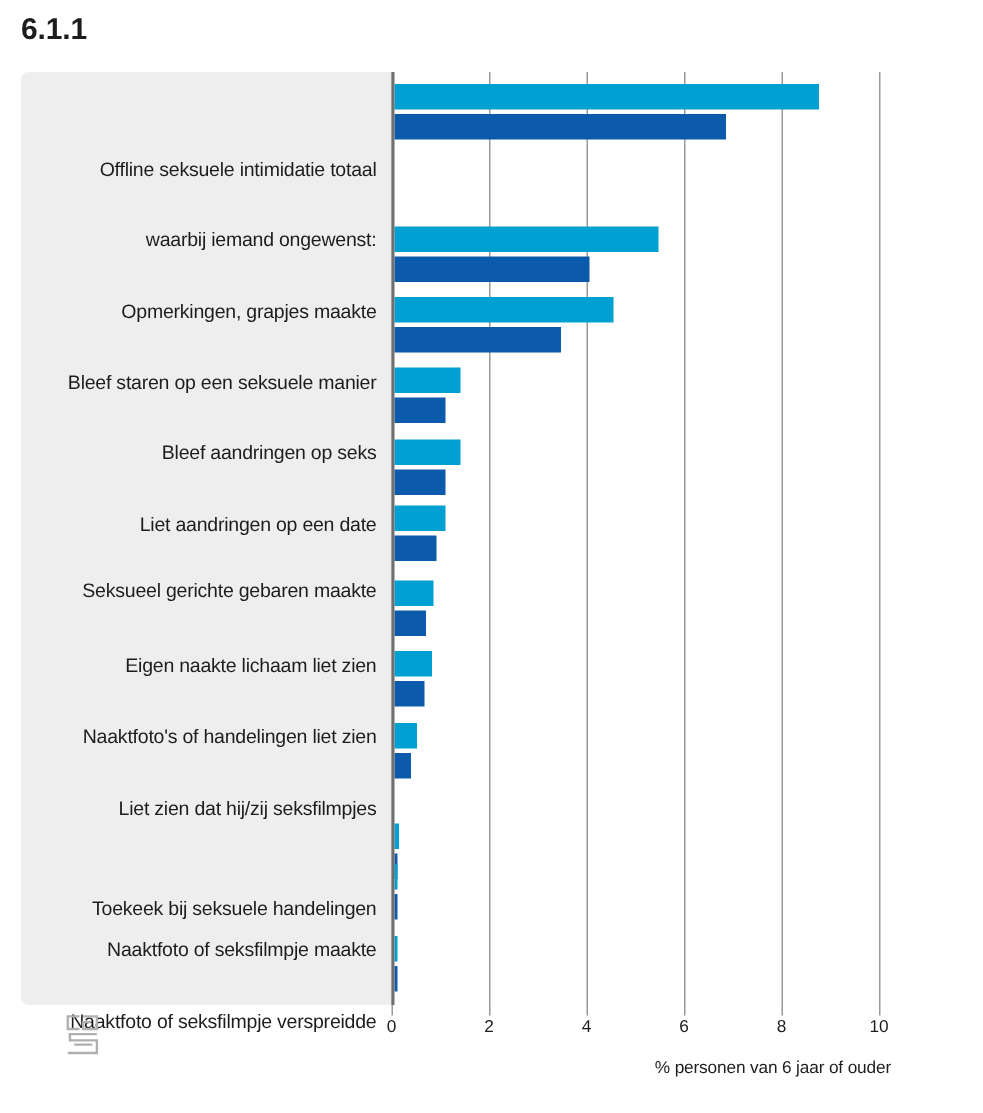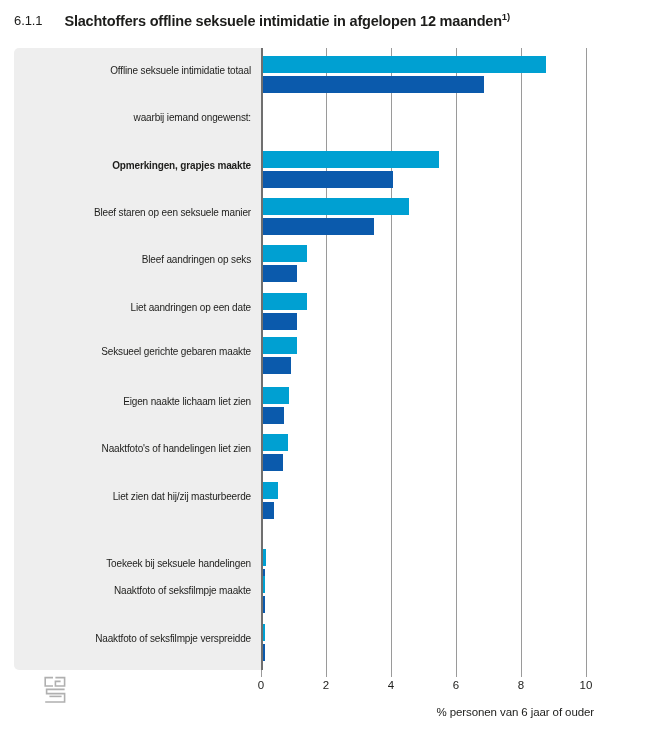--- a/index.html
+++ b/index.html
@@ -18,22 +18,22 @@
 
   
   #title-bar {
     position: absolute;
     left: 0; top: 0;
     width: 655px; height: 40px;
     display: flex;
     align-items: center;
   }
   #title-number {
-    font-size: 13px;
-    font-weight: normal;
+    font-size: 20px;
+    font-weight: bold;
     margin-left: 14px;
     letter-spacing: -0.1px;
   }
   #title-text {
     font-size: 14.5px;
     font-weight: bold;
     margin-left: 22px;
     letter-spacing: -0.2px;
     white-space: nowrap;
   }
@@ -97,24 +97,25 @@
     position: absolute;
     left: 0;
     width: 580px;
     z-index: 2;
   }
   .row-label {
     position: absolute;
     right: 343px;          
     width: 230px;
     text-align: right;
-    font-size: 10px;
+    font-size: 13px;
     color: #1d1d1b;
     white-space: nowrap;
     letter-spacing: -0.15px;
+    margin-top: 40px;
   }
   .bars {
     position: absolute;
     left: 249px;
     top: 0;
   }
   .bar {
     position: absolute;
     left: 0;
     height: 17px;
@@ -166,23 +167,20 @@
     width: 26px;
     height: 30px;
     z-index: 5;
   }
 </style>
 </head>
 <body>
 
 <div id="title-bar">
   <span id="title-number">6.1.1</span>
-  <span id="title-text">
-    <span>Slachtoffers offline seksuele intimidatie in afgelopen 12 maanden</span><sup>1)</sup>
-  </span>
 </div>
 
 <div id="chart">
   <div id="label-panel"></div>
   <div id="plot"></div>
   <div id="gridlines">
       <div class="gridline" style="left: 247px;"></div>
       <div class="gridline" style="left: 312px;"></div>
       <div class="gridline" style="left: 377px;"></div>
       <div class="gridline" style="left: 442px;"></div>
@@ -196,21 +194,21 @@
         <div class="bars">
           <div class="bar light" style="width: 282.75px; background: rgb(0, 160, 210);"></div>
           <div class="bar dark" style="width: 221px; background: rgb(11, 90, 172);"></div>
         </div>
       </div>
       <div class="row" style="top: 55.3px; height: 47.3px;">
         <div class="row-label" style="top: 9px;">waarbij iemand ongewenst:</div>
         <div class="bars"></div>
       </div>
       <div class="row" style="top: 102.6px; height: 47.3px;">
-        <div class="row-label" style="top: 9px; font-weight: bold;">Opmerkingen, grapjes maakte</div>
+        <div class="row-label" style="top: 9px;">Opmerkingen, grapjes maakte</div>
         <div class="bars">
           <div class="bar light" style="width: 175.5px; background: rgb(0, 160, 210);"></div>
           <div class="bar dark" style="width: 130px; background: rgb(11, 90, 172);"></div>
         </div>
       </div>
       <div class="row" style="top: 149.9px; height: 47.3px;">
         <div class="row-label" style="top: 9px;">Bleef staren op een seksuele manier</div>
         <div class="bars">
           <div class="bar light" style="width: 146.25px; background: rgb(0, 160, 210);"></div>
           <div class="bar dark" style="width: 110.5px; background: rgb(11, 90, 172);"></div>
@@ -245,21 +243,21 @@
         </div>
       </div>
       <div class="row" style="top: 386.4px; height: 47.3px;">
         <div class="row-label" style="top: 9px;">Naaktfoto's of handelingen liet zien</div>
         <div class="bars">
           <div class="bar light" style="width: 25.025px; background: rgb(0, 160, 210);"></div>
           <div class="bar dark" style="width: 19.5px; background: rgb(11, 90, 172);"></div>
         </div>
       </div>
       <div class="row" style="top: 433.7px; height: 47.3px;">
-        <div class="row-label" style="top: 9px;">Liet zien dat hij/zij masturbeerde</div>
+        <div class="row-label" style="top: 9px;">Liet zien dat hij/zij seksfilmpjes</div>
         <div class="bars">
           <div class="bar light" style="width: 15.275px; background: rgb(0, 160, 210);"></div>
           <div class="bar dark" style="width: 10.725px; background: rgb(11, 90, 172);"></div>
         </div>
       </div>
       <div class="row" style="top: 501px; height: 47.3px;">
         <div class="row-label" style="top: 9px;">Toekeek bij seksuele handelingen</div>
         <div class="bars">
           <div class="bar light" style="width: 2.925px; background: rgb(0, 160, 210);"></div>
           <div class="bar dark" style="width: 2.275px; background: rgb(11, 90, 172);"></div>

